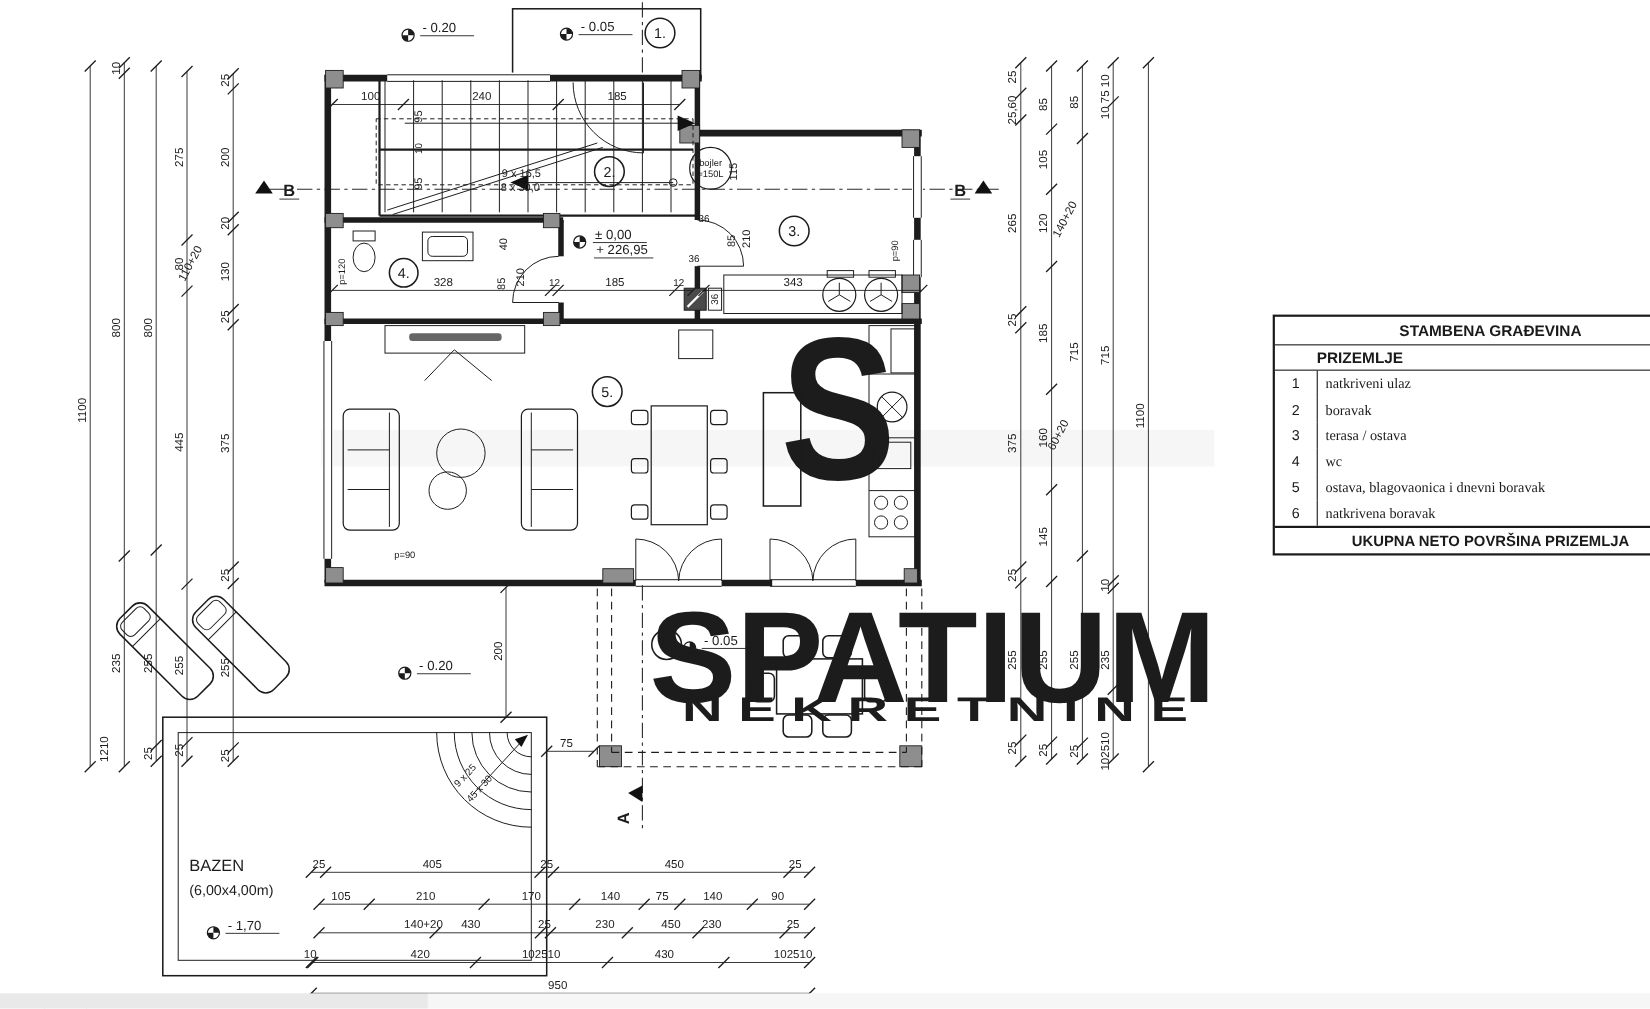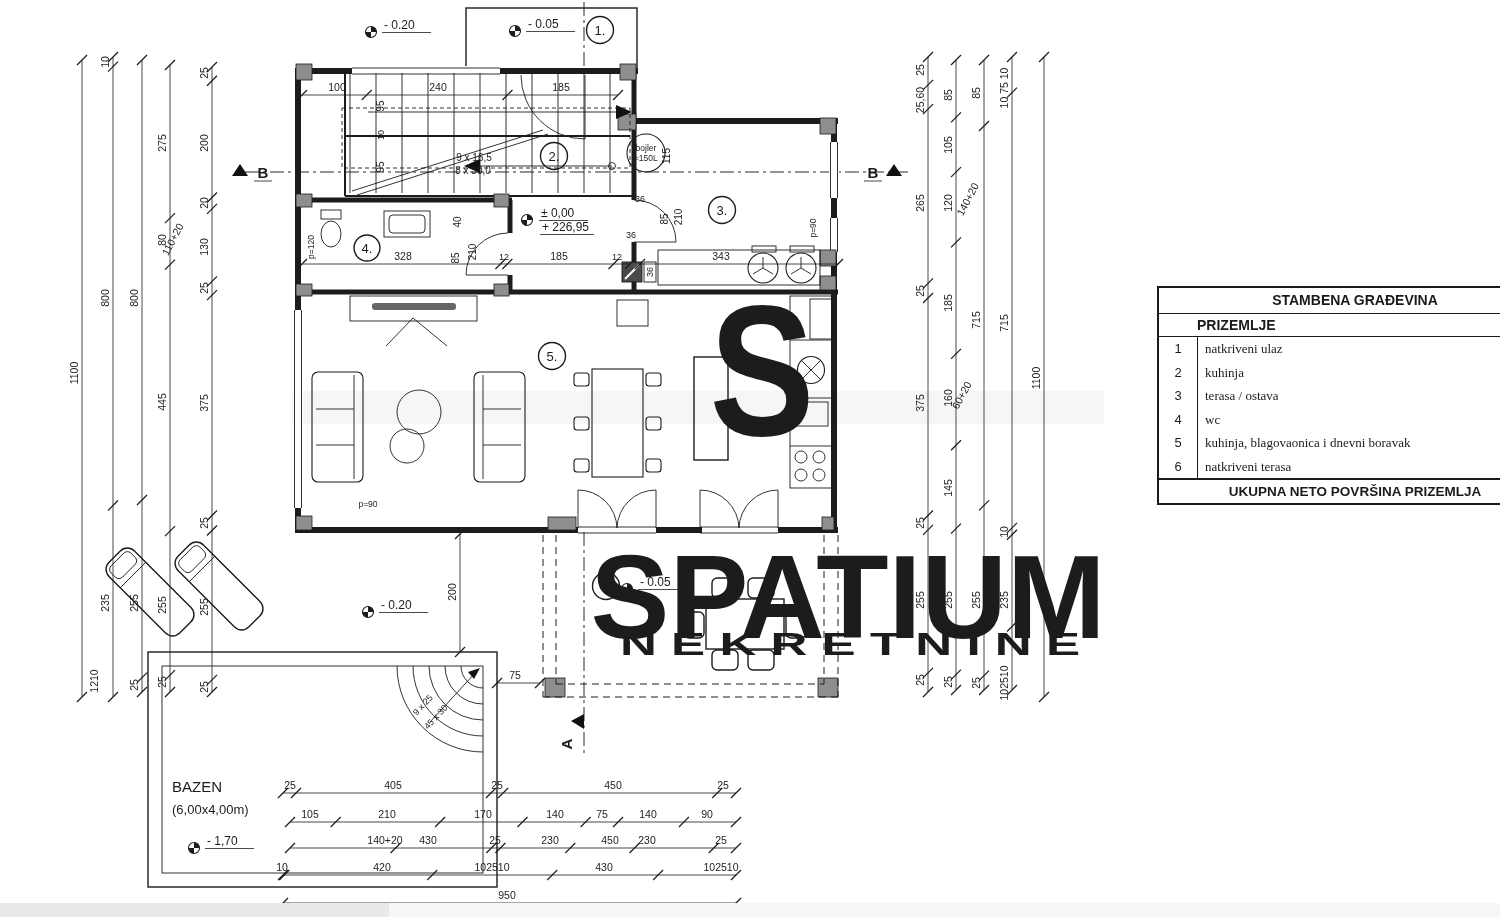--- a/index.html
+++ b/index.html
@@ -619,37 +619,37 @@
 <div class="legend">
   <div class="lg-title">STAMBENA GRAĐEVINA</div>
   <div class="lg-sub">PRIZEMLJE</div>
   <div id="lg-rows">
         <div class="lg-row">
           <div class="lg-num">1</div>
           <div class="lg-label">natkriveni ulaz</div>
         </div>
         <div class="lg-row">
           <div class="lg-num">2</div>
-          <div class="lg-label">kuhinja</div>
+          <div class="lg-label">boravak</div>
         </div>
         <div class="lg-row">
           <div class="lg-num">3</div>
           <div class="lg-label">terasa / ostava</div>
         </div>
         <div class="lg-row">
           <div class="lg-num">4</div>
           <div class="lg-label">wc</div>
         </div>
         <div class="lg-row">
           <div class="lg-num">5</div>
-          <div class="lg-label">kuhinja, blagovaonica i dnevni boravak</div>
+          <div class="lg-label">ostava, blagovaonica i dnevni boravak</div>
         </div>
         <div class="lg-row">
           <div class="lg-num">6</div>
-          <div class="lg-label">natkriveni terasa</div>
+          <div class="lg-label">natkrivena boravak</div>
         </div>
       </div>
   <div class="lg-footer">UKUPNA NETO POVRŠINA PRIZEMLJA</div>
 </div>
 
 <div class="botbar-l"></div>
 <div class="botbar-r"></div>
 
 </div>
 

